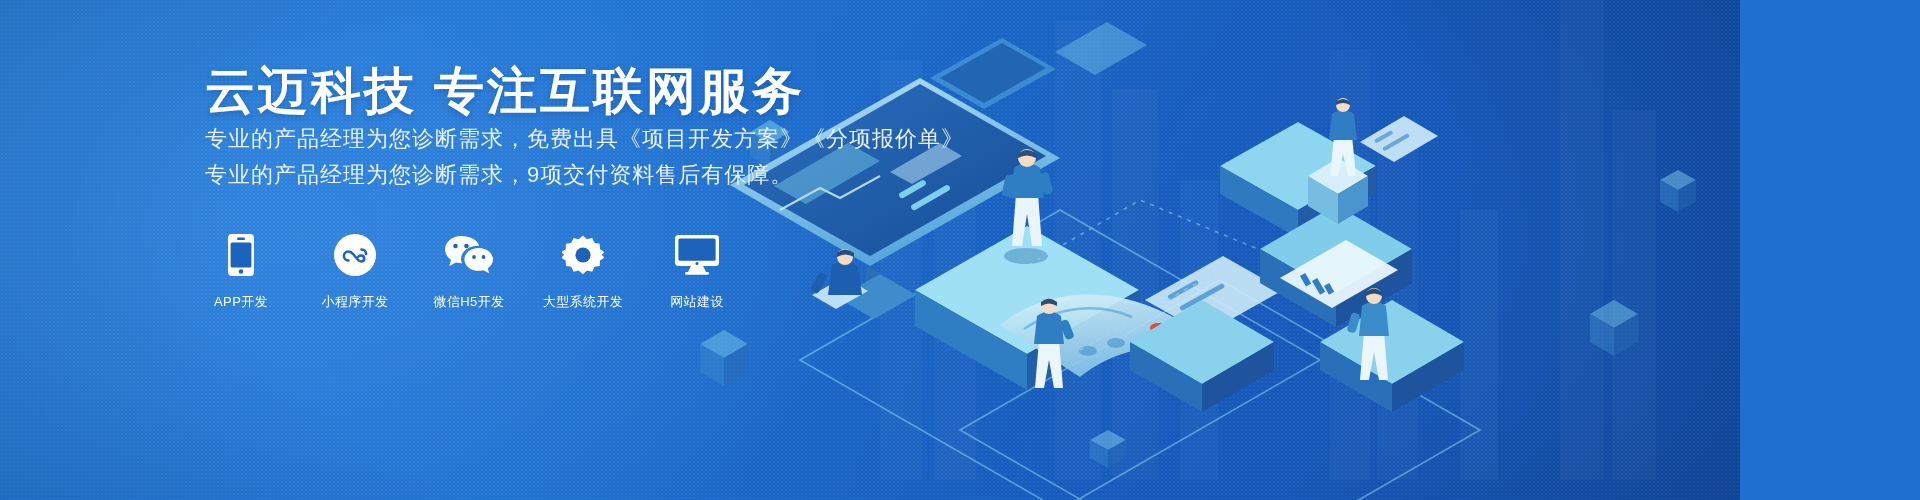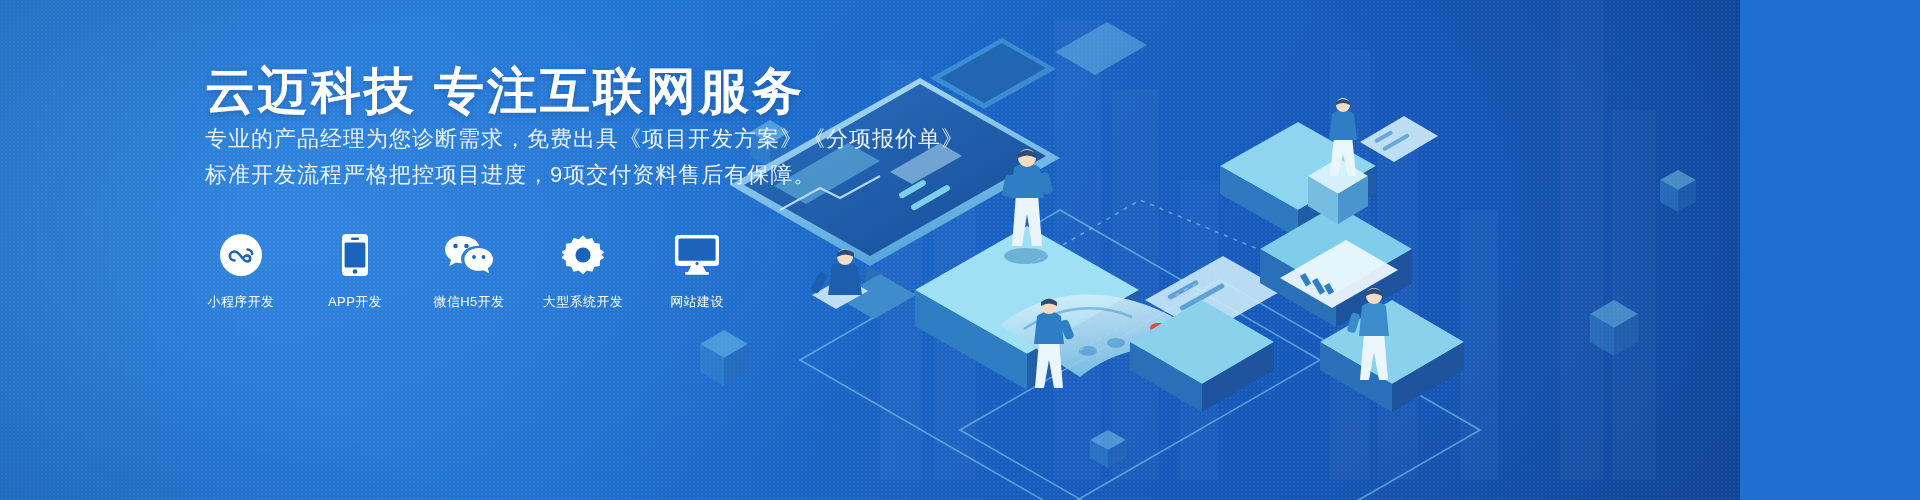--- a/index.html
+++ b/index.html
@@ -340,47 +340,47 @@
       </g>
     </svg>
   </div>
 
   <div class="vignette"></div>
 
   <div class="content">
     <h1 class="headline">云迈科技 专注互联网服务</h1>
     <p class="subline">
       <span class="l1">专业的产品经理为您诊断需求，免费出具《项目开发方案》《分项报价单》</span>
-      <span class="l2">标准开发流程严格把控项目进度，9项交付资料售后有保障。</span>
+      <span class="l2">专业的产品经理为您诊断需求，9项交付资料售后有保障。</span>
     </p>
   </div>
 
   <div class="services">
-
-    <div class="service">
-      <span class="svc-icon">
-        <svg width="42" height="42" viewBox="0 0 42 42">
-          <circle cx="21" cy="21" r="21"></circle>
-          <path d="M14.5 26.5c-2.6 0-4.6-2-4.6-4.5s2-4.5 4.6-4.5c2.1 0 3.5 1.2 5 3l4.2 5c1.1 1.3 2 2 3.4 2 1.8 0 3.1-1.3 3.1-3s-1.3-3-3.1-3c-1 0-1.8.3-2.7 1.1" fill="none" stroke="#1b63bb" stroke-width="2.6" stroke-linecap="round"></path>
-          <path d="M27.5 15.5c2.6 0 4.6 2 4.6 4.5" fill="none" stroke="#1b63bb" stroke-width="2.6" stroke-linecap="round"></path>
-        </svg>
-      </span>
-      <span class="svc-label">小程序开发</span>
-    </div>
 
     <div class="service">
       <span class="svc-icon">
         <svg width="26" height="42" viewBox="0 0 26 42">
           <rect x="0" y="0" width="26" height="42" rx="4"></rect>
           <rect x="9" y="3.5" width="8" height="2.4" rx="1.2" fill="#1b63bb"></rect>
           <rect x="2.6" y="8.5" width="20.8" height="25" rx="1.6" fill="#1b63bb"></rect>
           <circle cx="13" cy="37.5" r="2.3" fill="#1b63bb"></circle>
         </svg>
       </span>
       <span class="svc-label">APP开发</span>
+    </div>
+
+    <div class="service">
+      <span class="svc-icon">
+        <svg width="42" height="42" viewBox="0 0 42 42">
+          <circle cx="21" cy="21" r="21"></circle>
+          <path d="M14.5 26.5c-2.6 0-4.6-2-4.6-4.5s2-4.5 4.6-4.5c2.1 0 3.5 1.2 5 3l4.2 5c1.1 1.3 2 2 3.4 2 1.8 0 3.1-1.3 3.1-3s-1.3-3-3.1-3c-1 0-1.8.3-2.7 1.1" fill="none" stroke="#1b63bb" stroke-width="2.6" stroke-linecap="round"></path>
+          <path d="M27.5 15.5c2.6 0 4.6 2 4.6 4.5" fill="none" stroke="#1b63bb" stroke-width="2.6" stroke-linecap="round"></path>
+        </svg>
+      </span>
+      <span class="svc-label">小程序开发</span>
     </div>
 
     <div class="service">
       <span class="svc-icon">
         <svg width="50" height="42" viewBox="0 0 50 42">
           <path d="M17 2C8.2 2 1 8 1 15.4c0 4.2 2.3 7.9 6 10.4L5.4 32l6.6-3.4c1.6.4 3.3.7 5 .7l1.3-.04C17.1 27.6 17 26.3 17 25c0-7.3 7.6-13.2 17-13.2l1.2.03C33.5 5.9 26 2 17 2Z"></path>
           <circle cx="11.5" cy="12" r="2.3" fill="#1b63bb"></circle>
           <circle cx="22.5" cy="12" r="2.3" fill="#1b63bb"></circle>
           <path d="M49 25.4C49 19 42.6 14 34.7 14S20.4 19 20.4 25.4c0 6.4 6.4 11.4 14.3 11.4 1.6 0 3.2-.2 4.6-.6l5.9 3-1.5-5c3.4-2.1 5.3-5.2 5.3-8.8Z"></path>
           <circle cx="30" cy="23" r="1.9" fill="#1b63bb"></circle>

